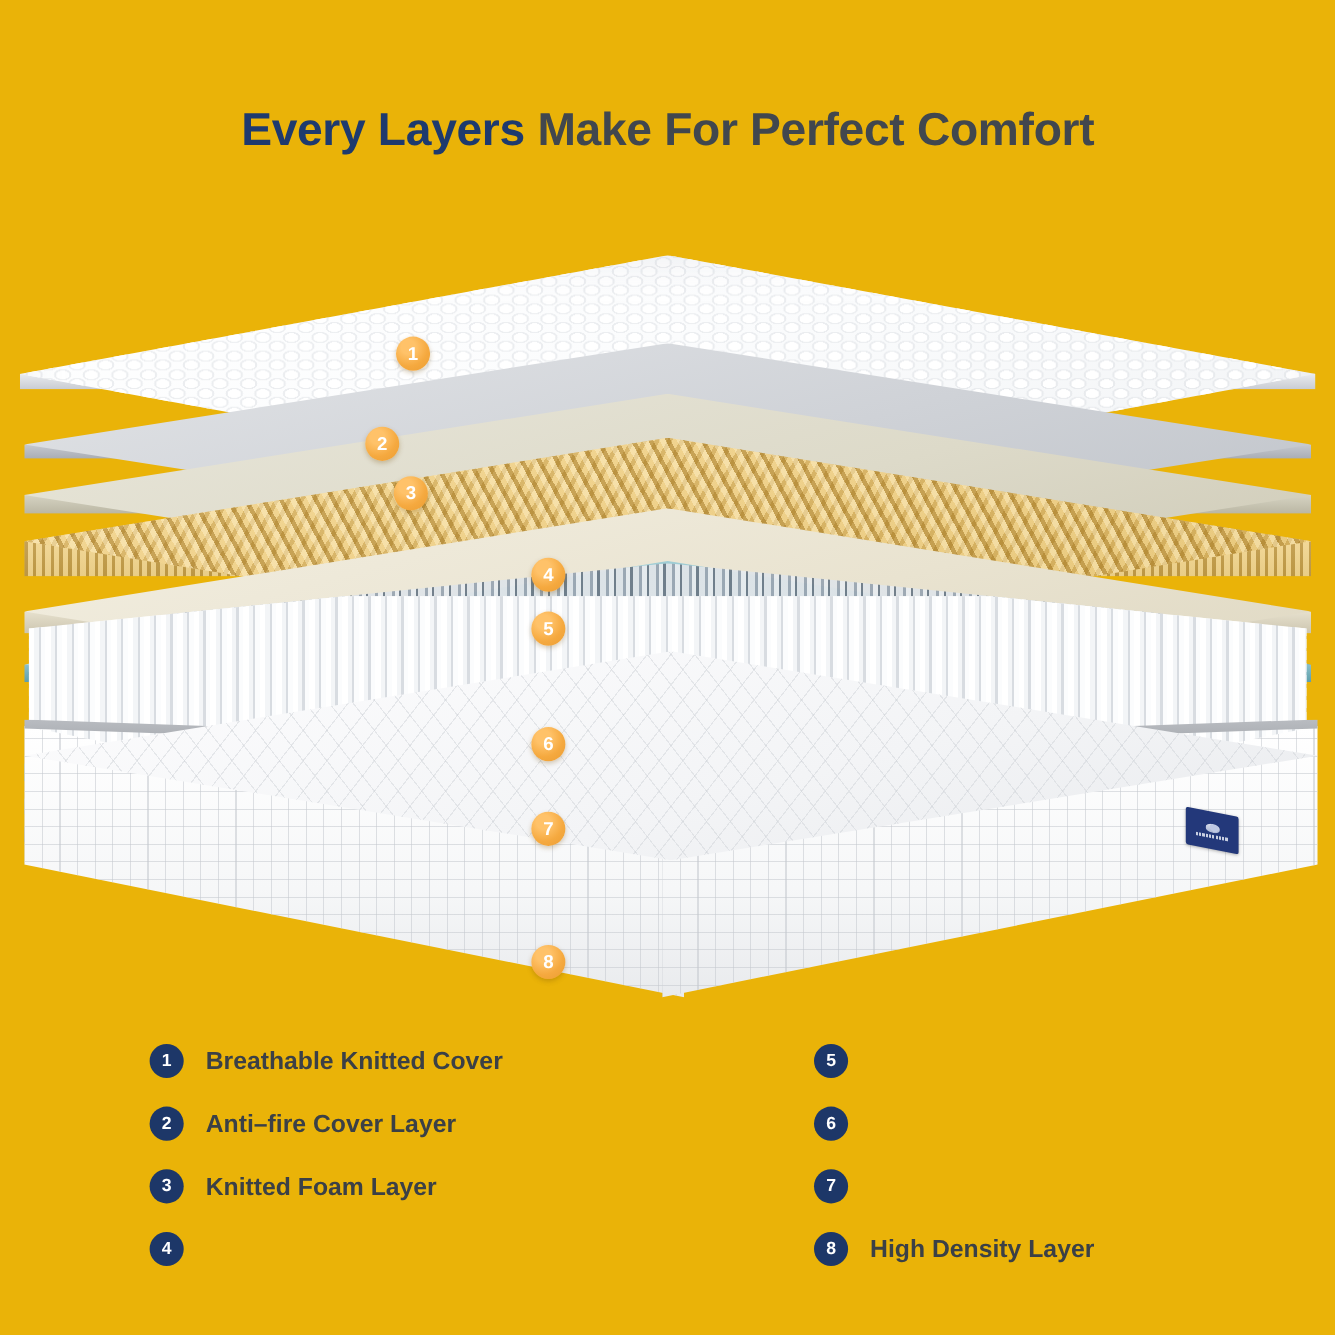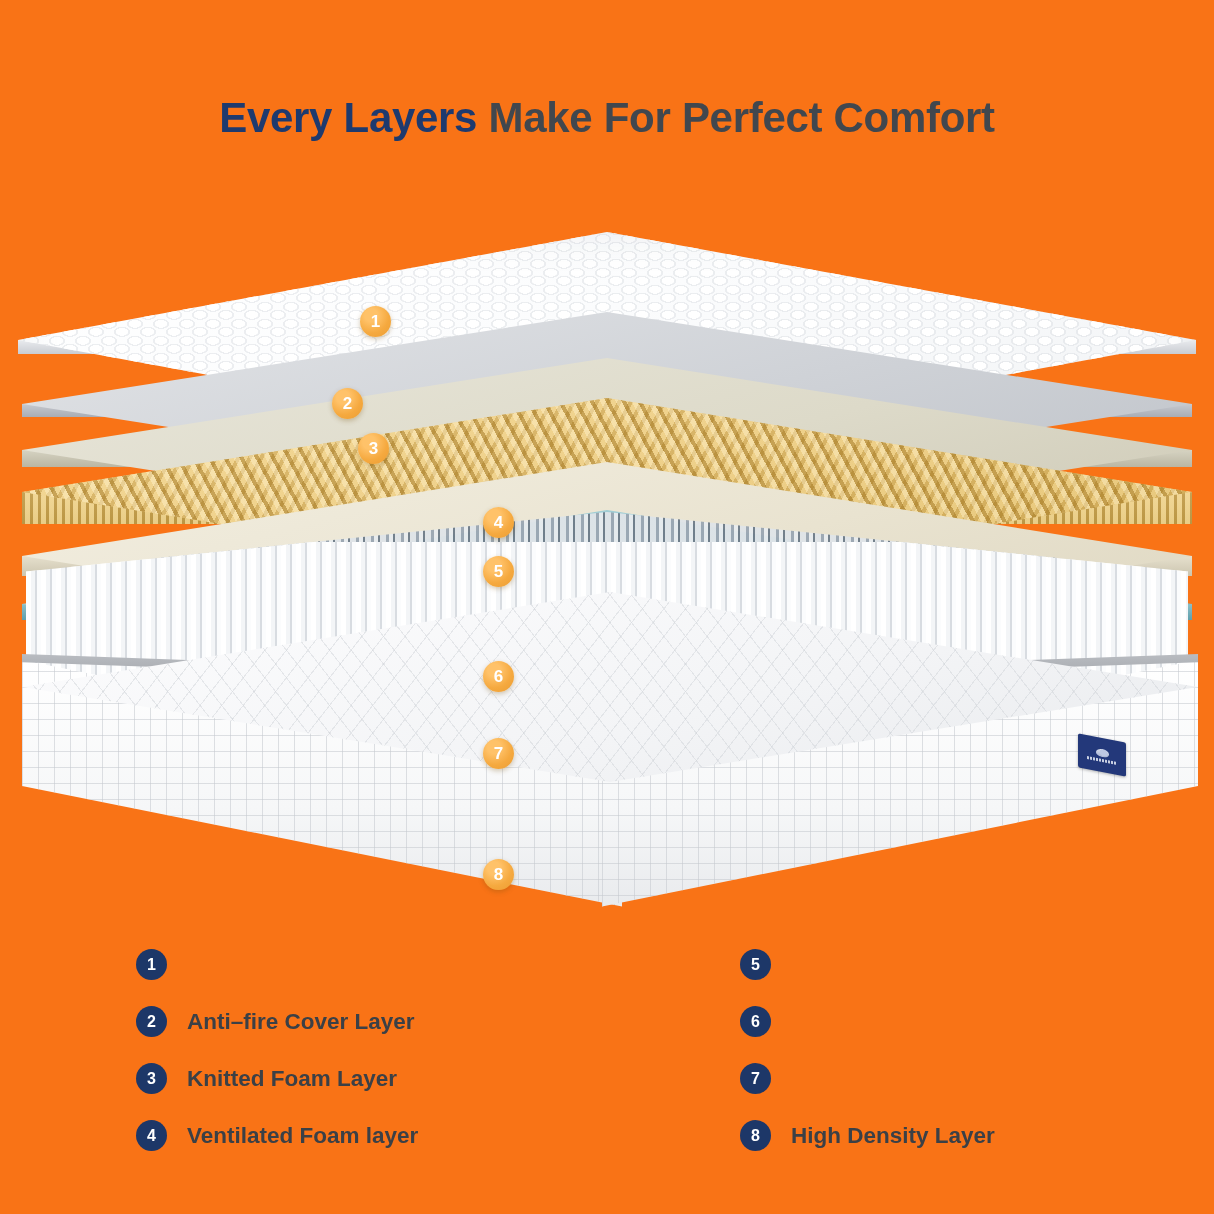--- a/index.html
+++ b/index.html
@@ -6,21 +6,21 @@
   html, body {
     margin: 0; padding: 0;
     width: 1214px; height: 1214px;
     background: #ffffff;
     font-family: "Liberation Sans", sans-serif;
     overflow: hidden;
   }
   .page {
     position: relative;
     width: 1214px; height: 1214px;
-    background: #f97316;
+    background: #eab308;
   }
 
   
   .title {
     position: absolute;
     top: 94px; left: 0; width: 1214px;
     text-align: center;
     font-size: 42px;
     font-weight: bold;
     letter-spacing: -0.3px;
@@ -311,32 +311,32 @@
         <div class="callout" style="left: 483px; top: 738px;">7</div>
         <div class="callout" style="left: 483px; top: 859px;">8</div>
       </div>
 
   </div>
 
   <div class="legend">
     <div class="legend-col" id="legend-col-left">
         <div class="legend-item">
           <div class="legend-badge">1</div>
+          <div class="legend-label">Breathable Knitted Cover</div>
         </div>
         <div class="legend-item">
           <div class="legend-badge">2</div>
           <div class="legend-label">Anti–fire Cover Layer</div>
         </div>
         <div class="legend-item">
           <div class="legend-badge">3</div>
           <div class="legend-label">Knitted Foam Layer</div>
         </div>
         <div class="legend-item">
           <div class="legend-badge">4</div>
-          <div class="legend-label">Ventilated Foam layer</div>
         </div>
       </div>
     <div class="legend-col" id="legend-col-right">
         <div class="legend-item">
           <div class="legend-badge">5</div>
         </div>
         <div class="legend-item">
           <div class="legend-badge">6</div>
         </div>
         <div class="legend-item">

